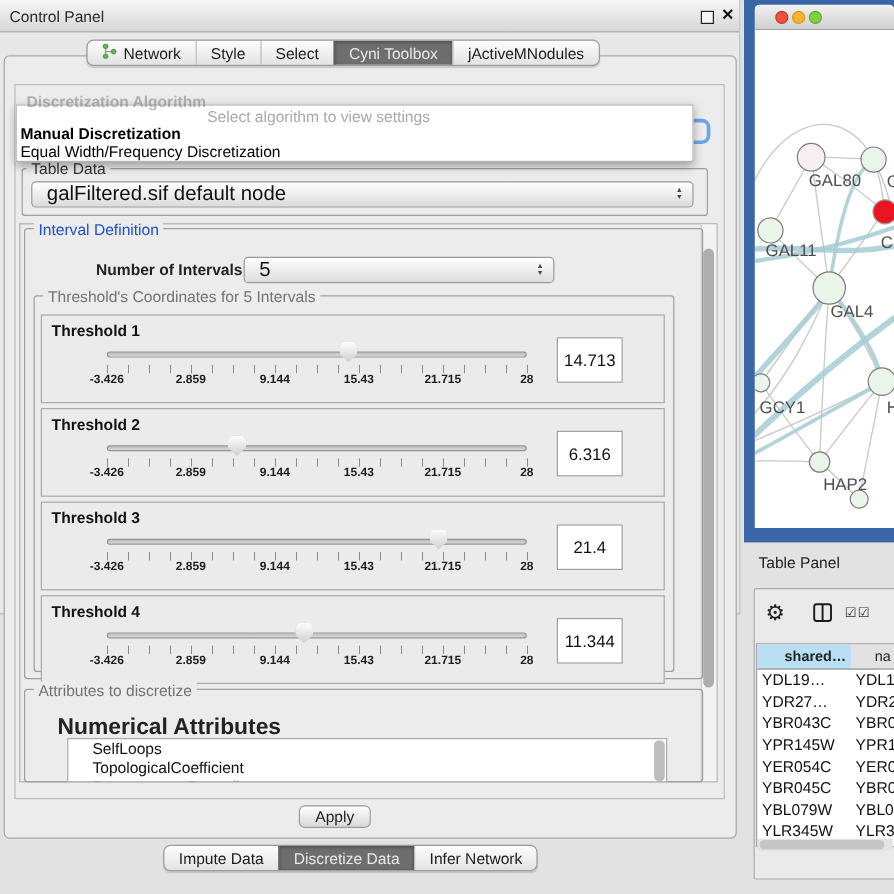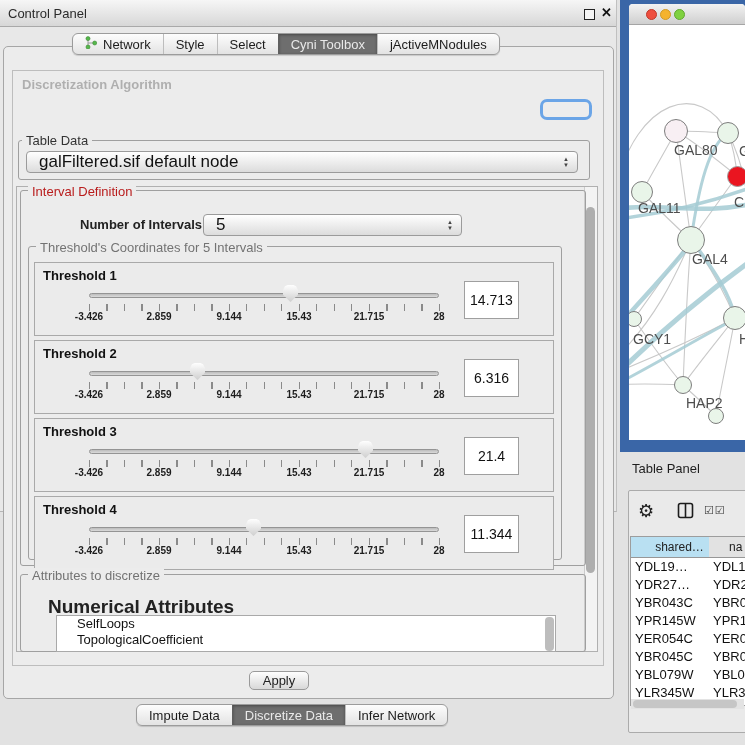--- a/index.html
+++ b/index.html
@@ -17,21 +17,21 @@
   .seg { position:absolute; display:flex; height:22px; border:1px solid #9c9c9c; border-radius:6px; overflow:hidden; background:linear-gradient(#fdfdfd,#e3e3e3); box-shadow:0 1px 1px rgba(0,0,0,.15); }
   .seg .tab { display:flex; align-items:center; gap:5px; padding:0 12px; font-size:13px; color:#1c1c1c; border-left:1px solid #bdbdbd; white-space:nowrap; }
   .seg .tab:first-child { border-left:none; }
   .seg .tab.sel { background:#6e6e6e; color:#e9e9e9; border-left-color:#5f5f5f; box-shadow:inset 0 1px 3px rgba(0,0,0,.35); }
 
   #outer-panel { position:absolute; left:3px; top:46px; width:611px; height:653px; border:1px solid #a6a6a6; border-radius:5px; background:#ececec; }
   #inner-panel { position:absolute; left:12px; top:70px; width:592px; height:596px; border:1px solid #bdbdbd; background:#ececec; }
 
   .fieldset { position:absolute; border:1px solid #9f9f9f; border-radius:3px; }
   .fieldset-label { position:absolute; font-size:13px; background:#ececec; padding:0 4px; white-space:nowrap; z-index:2; }
-  .green-t { color:#b91c1c; }
+  .green-t { color:#1d4ed8; }
   .blue-t  { color:#737373; }
 
   
   .combo { position:absolute; height:22px; border:1px solid #9b9b9b; border-radius:4px; background:linear-gradient(#ffffff,#dcdcdc); display:flex; align-items:center; }
   .combo .val { padding-left:12px; font-size:17px; color:#111; }
   .stepper { position:absolute; right:8px; top:4px; display:flex; flex-direction:column; line-height:6px; font-size:6px; color:#444; }
 
   
   #algo-popup { position:absolute; left:13px; top:87px; width:565px; height:48px; background:#ffffff; border:1px solid #b4b4b4; box-shadow:0 3px 8px rgba(0,0,0,.35); z-index:20; }
   #algo-placeholder { position:absolute; left:0; right:60px; top:2px; text-align:center; color:#a9a9a9; font-size:13px; }
@@ -229,20 +229,25 @@
         </div>
       <div class="tab sel">
           <span>Discretize Data</span>
         </div>
       <div class="tab">
           <span>Infer Network</span>
         </div>
     </div>
 
     <div id="focus-ring"></div>
+    <div id="algo-popup">
+      <span id="algo-placeholder">Select algorithm to view settings</span>
+      <span class="popup-item" style="top:16px; font-weight:bold;">Manual Discretization</span>
+      <span class="popup-item" style="top:31px;">Equal Width/Frequency Discretization</span>
+    </div>
     <span id="ghost-title">Discretization Algorithm</span>
 
   </div>
 
   <div id="net-frame">
     <div id="net-window">
       <div id="net-titlebar">
         <span class="light" style="left:17px; background:#ee4f3f; border:1px solid #c0392b;"></span>
         <span class="light" style="left:31px; background:#f5b32e; border:1px solid #d29a26;"></span>
         <span class="light" style="left:45px; background:#7fd13f; border:1px solid #61a831;"></span>
@@ -306,21 +311,21 @@
   <span id="tp-gear">⚙</span>
   <span id="tp-cols">
     <svg width="17" height="17" viewBox="0 0 17 17">
       <rect x="1.5" y="1.5" width="14" height="14" rx="2" fill="none" stroke="#1c1c1c" stroke-width="1.6"></rect>
       <line x1="8.5" y1="1.5" x2="8.5" y2="15.5" stroke="#1c1c1c" stroke-width="1.6"></line>
     </svg>
   </span>
   <span id="tp-checks">☑☑</span>
 
   <div id="tp-table">
-    <div class="th-cell" style="left:0; width:98px; background:#b9e0f2; justify-content:center;">shared…</div>
+    <div class="th-cell" style="left:0; width:98px; background:#b9e0f2; justify-content:center;font-weight:bold;">shared…</div>
     <div class="th-cell" style="left:78px; width:82px; background:#e2e2e2; padding-left:20px;">na</div>
     <div class="tr-row" style="top:21px;">
         <span class="td1">YDL19…</span>
         <span class="td2">YDL1</span>
       </div>
     <div class="tr-row" style="top:39px;">
         <span class="td1">YDR27…</span>
         <span class="td2">YDR2</span>
       </div>
     <div class="tr-row" style="top:57px;">

